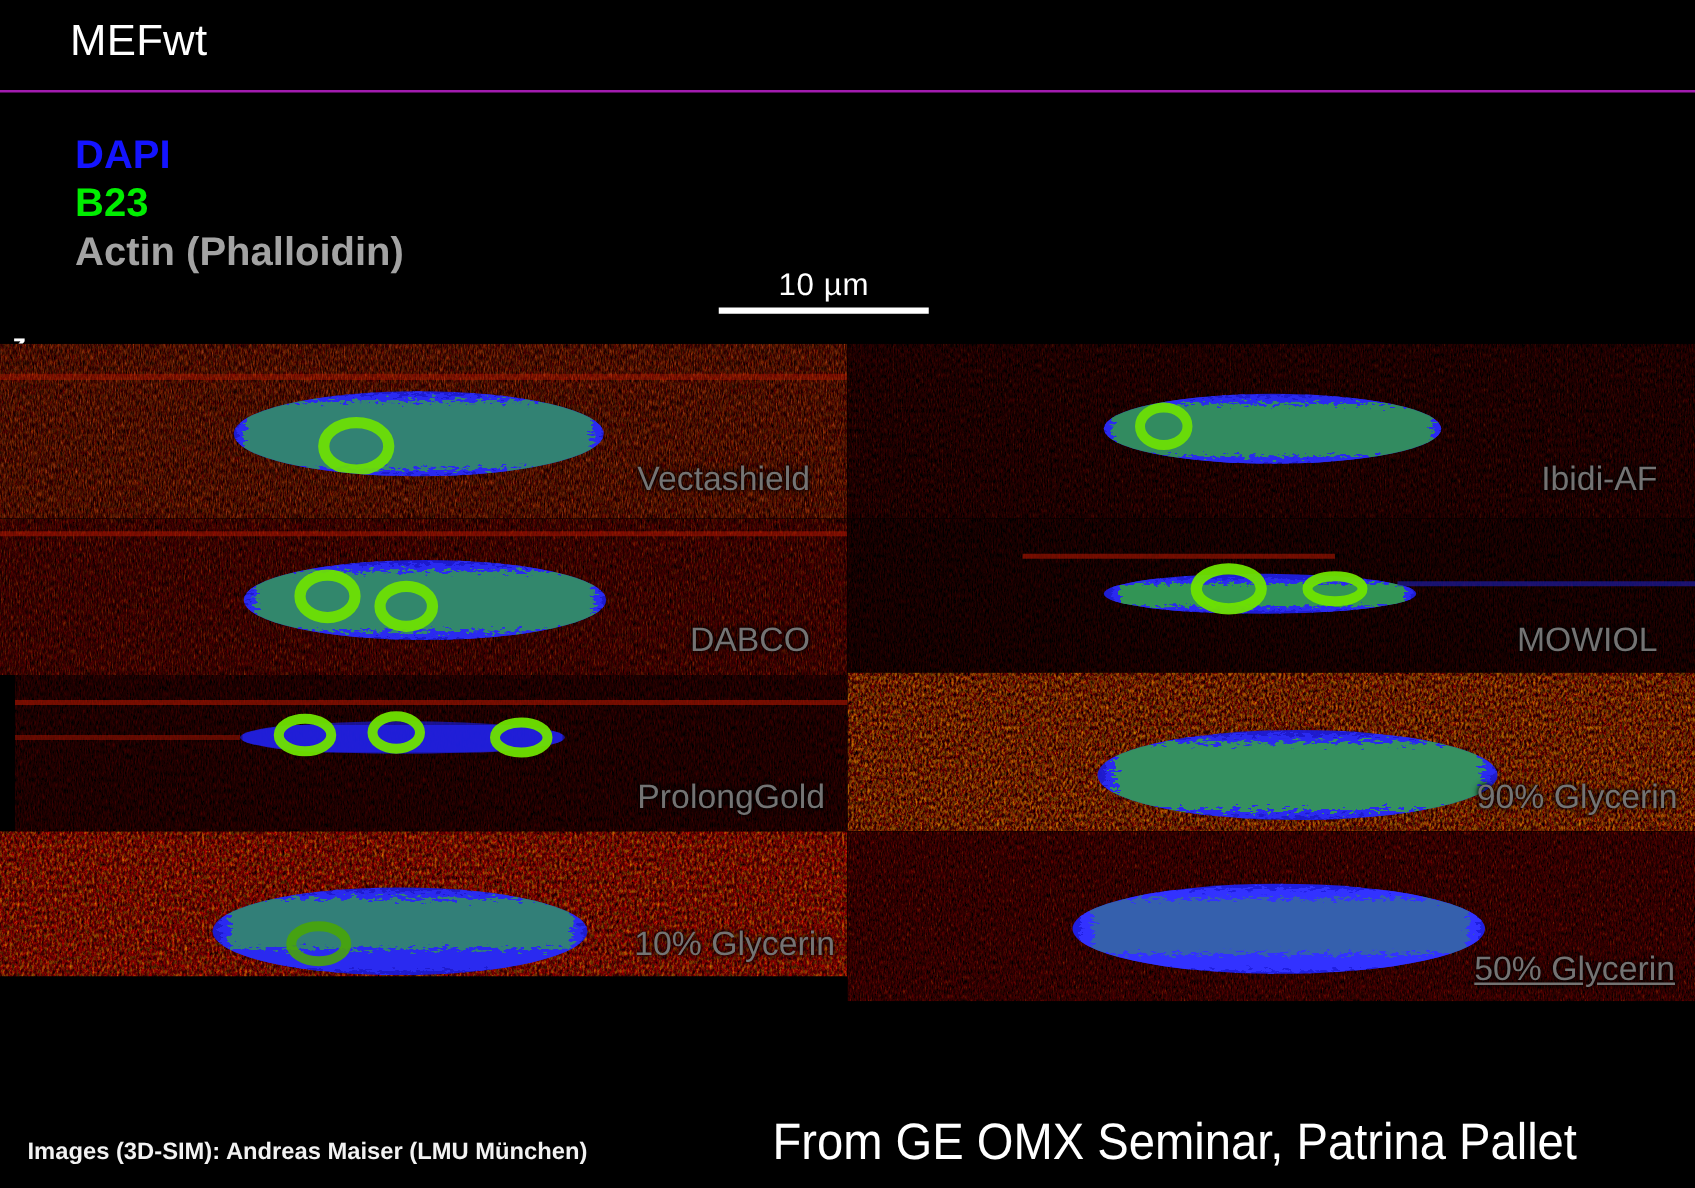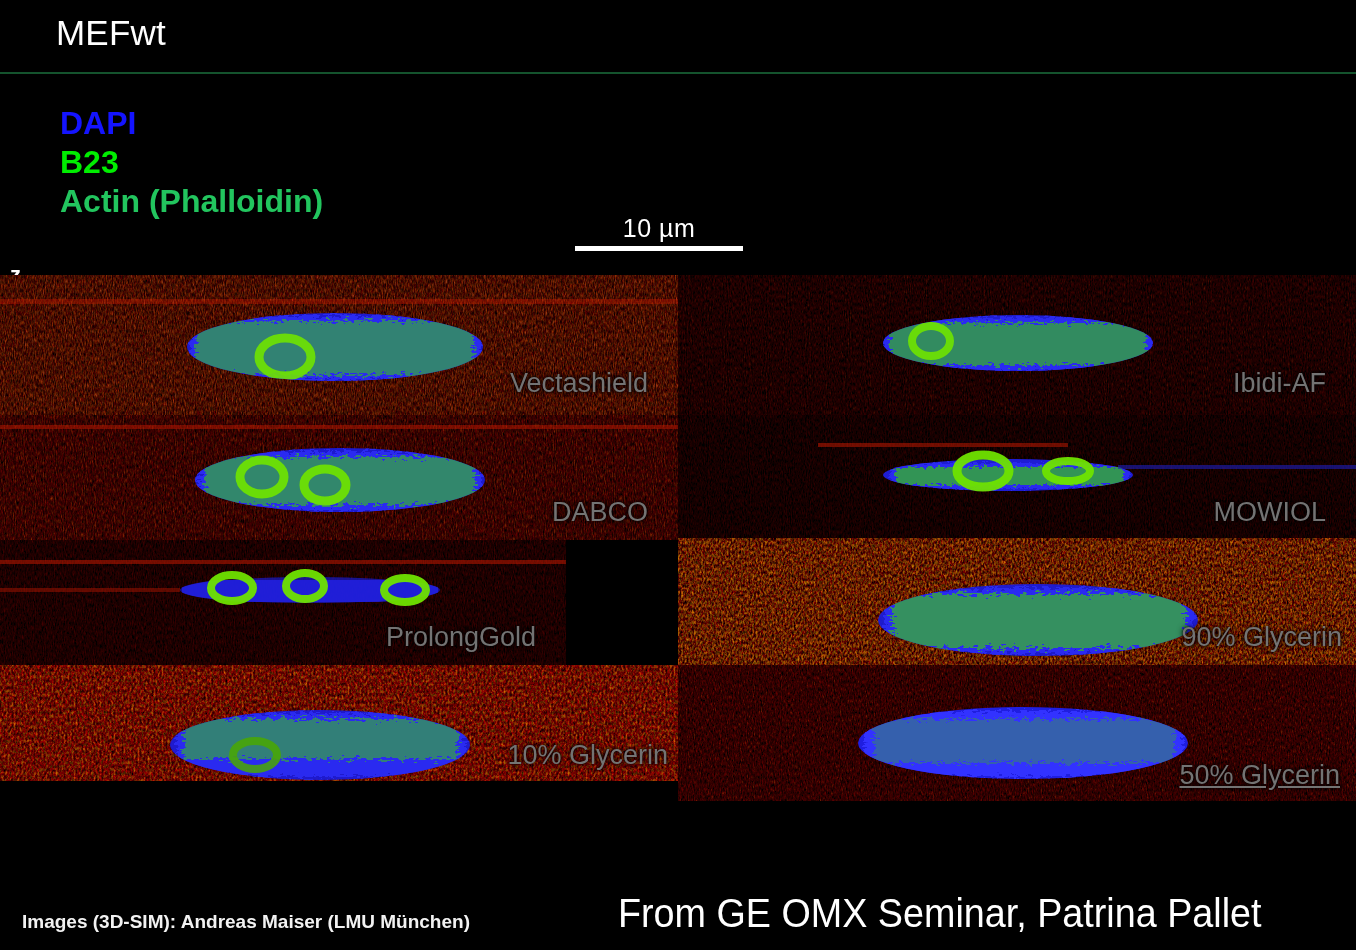--- a/index.html
+++ b/index.html
@@ -11,21 +11,21 @@
     position: relative;
     overflow: hidden;
     font-family: "Liberation Sans", sans-serif;
     background: #000;
   }
 
   
   #header {
     position: absolute; left: 0; top: 0;
     width: 1356px; height: 74px;
-    border-bottom: 2px solid #14532d;
+    border-bottom: 2px solid #a21caf;
     box-sizing: border-box;
   }
   #slide-title {
     position: absolute; left: 56px; top: 13px;
     font-size: 35px; color: #ffffff;
     letter-spacing: .2px;
     white-space: nowrap;
   }
   #section-title {
     position: absolute; right: 30px; top: 13px;
@@ -38,21 +38,21 @@
     position: absolute; left: 60px; top: 104px;
     line-height: 39px;
   }
   .legend-row {
     font-size: 32px;
     font-weight: bold;
     white-space: nowrap;
   }
   .lg-dapi  { color: #1414ff; }
   .lg-b23   { color: #00ee00; }
-  .lg-actin { color: #22c55e; }
+  .lg-actin { color: #a3a3a3; }
 
   
   #scalebar {
     position: absolute; left: 575px; top: 214px;
     width: 168px;
     text-align: center;
   }
   #scalebar-label {
     font-size: 25px; font-weight: normal; color: #fff;
     letter-spacing: .5px;
@@ -273,21 +273,21 @@
       <g opacity="0.95">
         <ellipse cx="305" cy="56" rx="26" ry="16" fill="none" stroke="#6fe300" stroke-width="9"></ellipse>
         <ellipse cx="390" cy="56" rx="22" ry="10" fill="none" stroke="#6fe300" stroke-width="8"></ellipse>
       </g>
       <rect x="140" y="28" width="250" height="4" fill="#cc1a00" opacity="0.5"></rect>
       <rect x="440" y="50" width="238" height="4" fill="#1e1ebb" opacity="0.6"></rect>
     </svg>
     <div class="panel-label" style="right:30px; bottom:12px;">MOWIOL</div>
   </div>
 
-  <div class="panel" style="left:0px; top:265px; width:566px; height:125px;">
+  <div class="panel" style="left:12px; top:265px; width:678px; height:125px;">
     <svg width="678" height="125" viewBox="0 0 678 125">
       <defs>
         <filter id="fgrain5" x="0" y="0" width="100%" height="100%">
           <feTurbulence type="fractalNoise" baseFrequency="0.9 0.22" numOctaves="3" seed="83" result="n"></feTurbulence>
           <feColorMatrix in="n" type="matrix" values="1.2 0 0 0 -0.32   0.16 0 0 0 -0.14   0.10 0 0 0 -0.14   0 0 0 0.7 0"></feColorMatrix>
         </filter>
         <clipPath id="nuc5">
             <ellipse cx="310" cy="50" rx="130" ry="14"></ellipse>
           </clipPath>
       </defs>

